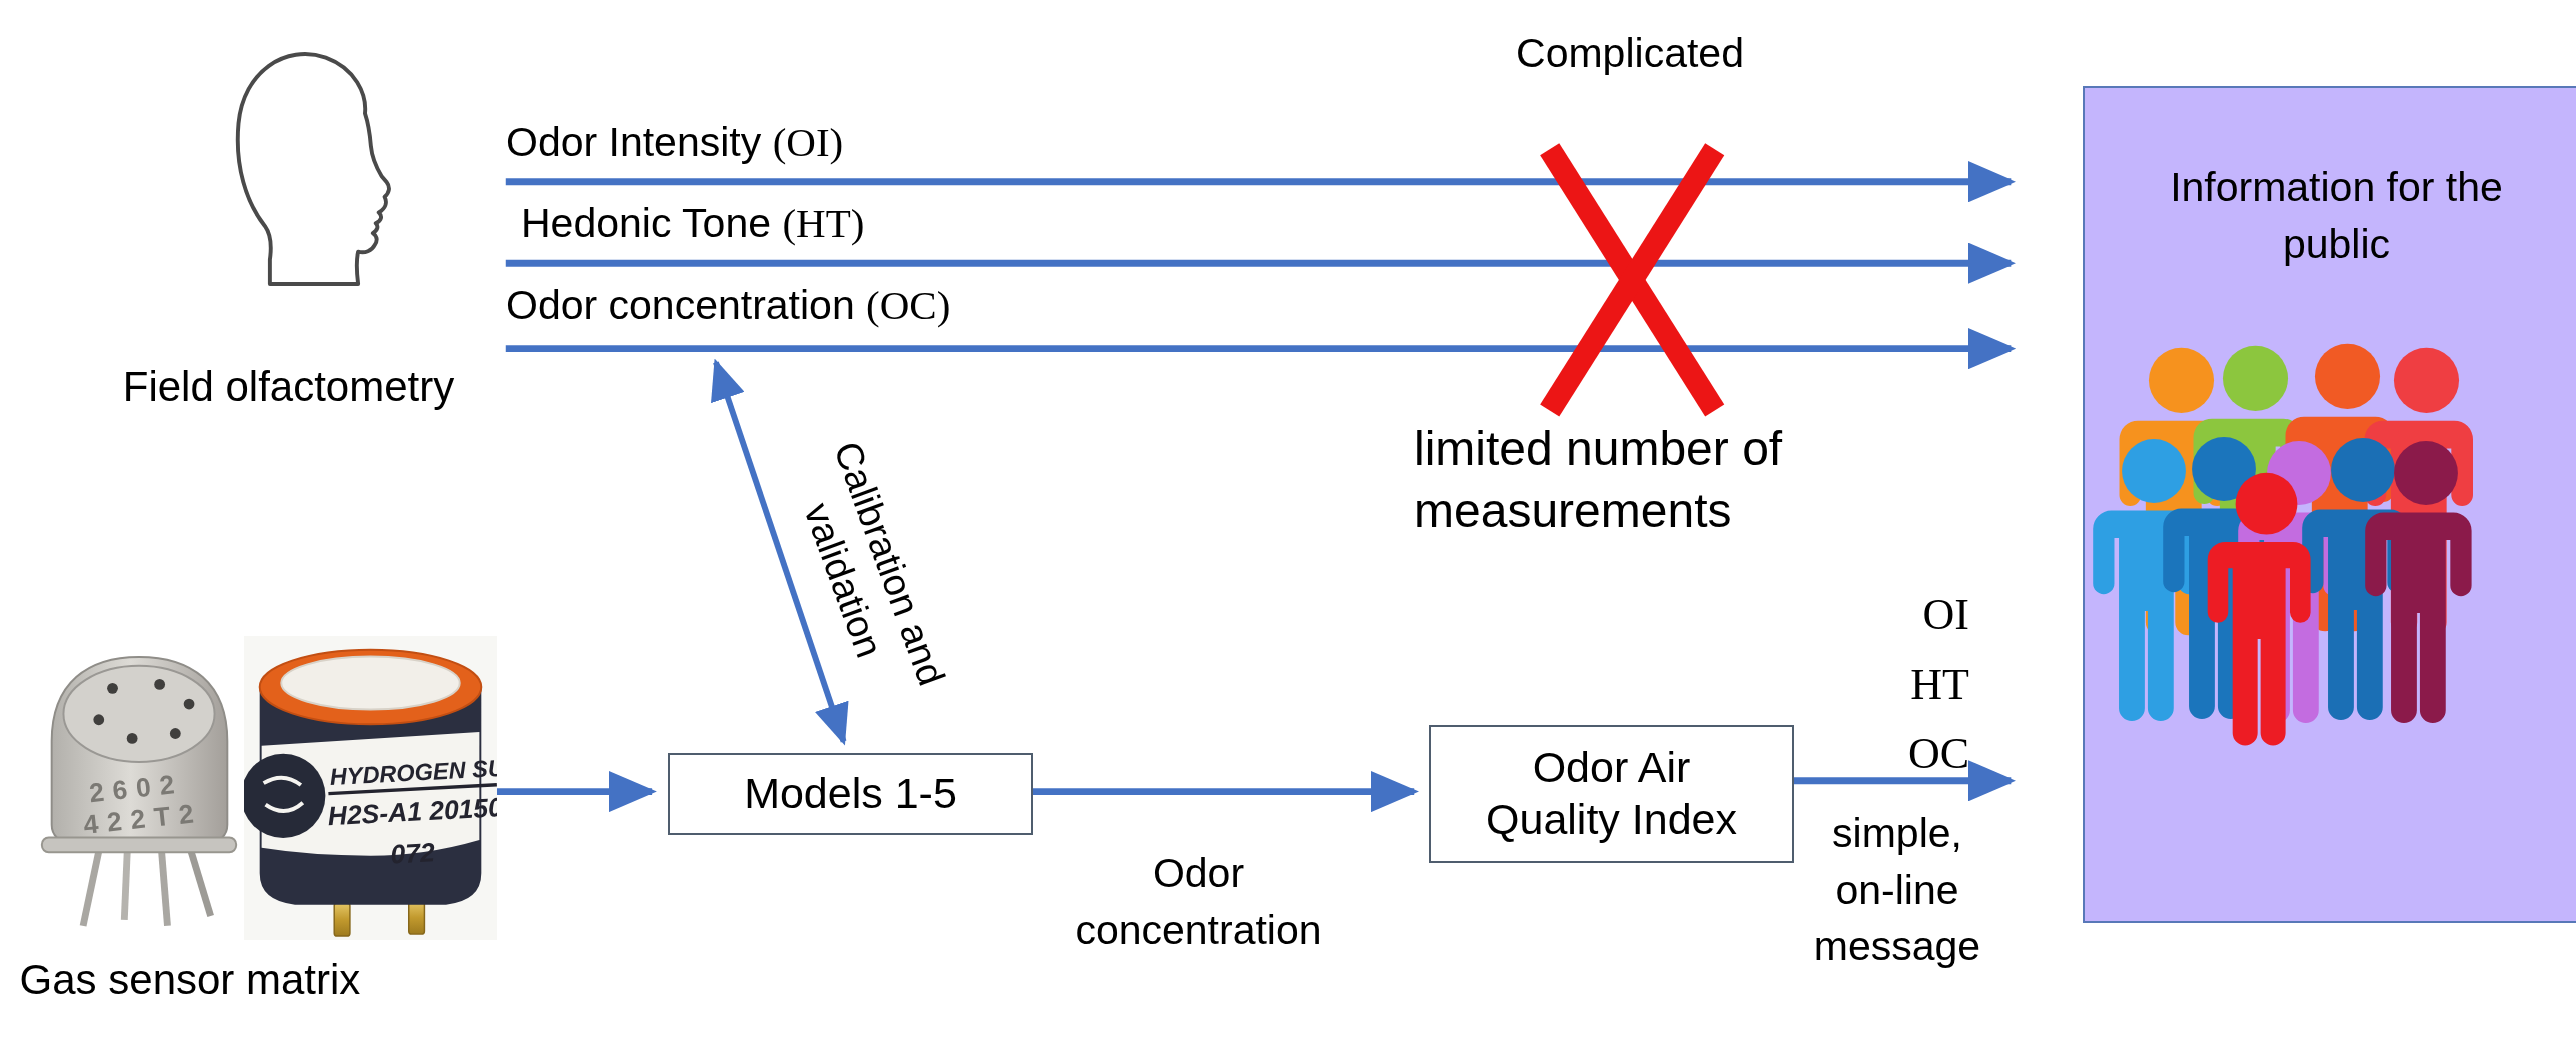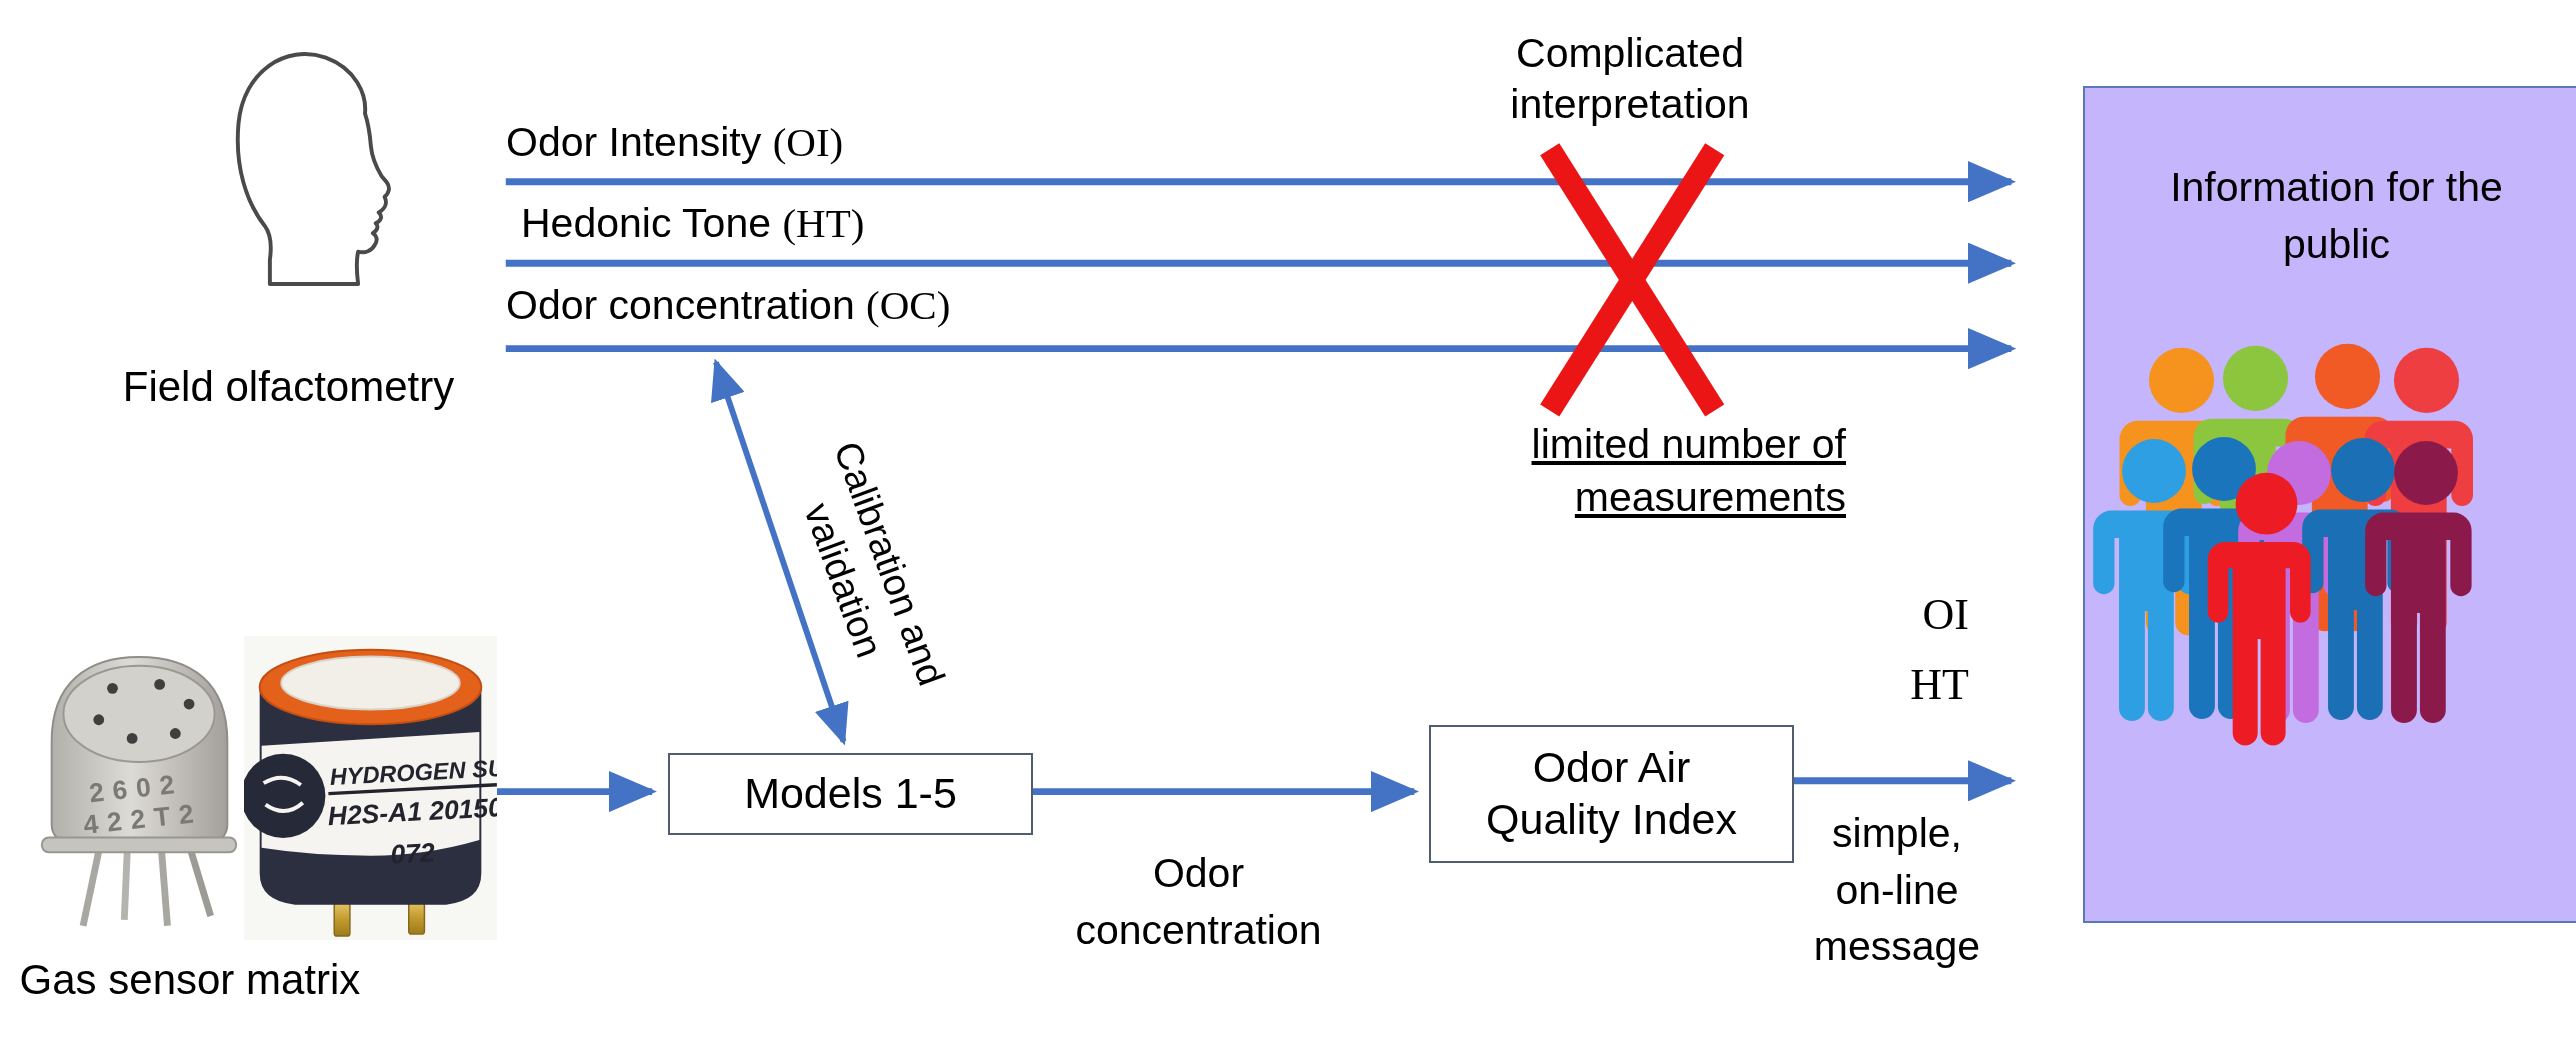--- a/index.html
+++ b/index.html
@@ -55,21 +55,21 @@
   #odor-conc-label{
     position:absolute;left:1012px;top:813px;width:373px;
     font-size:41px;line-height:1.38;text-align:center;margin-top:32px;
   }
   #complicated-label{
     position:absolute;left:1424px;top:27.5px;width:412px;
     font-size:41px;line-height:1.26;text-align:center;
   }
   #limited-label{
     position:absolute;left:1414px;top:418px;width:432px;
-    font-size:41px;line-height:1.3;text-align:right;text-decoration:underline;
+    font-size:48px;line-height:1.3;text-align:left;
   }
   .stream-label{position:absolute;font-size:41px;}
   #field-label{
     position:absolute;left:53px;top:363px;width:471px;
     font-size:42px;text-align:center;
   }
   #gas-label{
     position:absolute;left:19.6px;top:956px;width:481px;
     font-size:42px;text-align:left;
   }
@@ -131,21 +131,20 @@
   </div>
   <div class="stream-label lbl" style="left:521px;top:199px">
     <span>Hedonic Tone </span><span class="serif">(HT)</span>
   </div>
   <div class="stream-label lbl" style="left:506px;top:281px">
     <span>Odor concentration </span><span class="serif">(OC)</span>
   </div>
 
   <div id="complicated-label">
     <div>Complicated</div>
-    <div>interpretation</div>
   </div>
   <div id="limited-label">
     <div>limited number of</div>
     <div>measurements</div>
   </div>
 
   <div id="calibration-label">
     <div>Calibration and</div>
     <div>validation</div>
   </div>
@@ -160,20 +159,21 @@
   </div>
 
   <div class="flowbox" style="left:1429px;top:725px;width:361px;height:134px">
     <div>Odor Air</div>
     <div>Quality Index</div>
   </div>
 
   <div id="outputs-stack">
     <div>OI</div>
     <div>HT</div>
+    <div>OC</div>
   </div>
 
   <div id="simple-message">
     <div>simple,</div>
     <div>on-line</div>
     <div>message</div>
   </div>
 
   <div id="info-box" style="left:2051px;top:86px;width:503px;height:833px">
     <div id="info-title">

